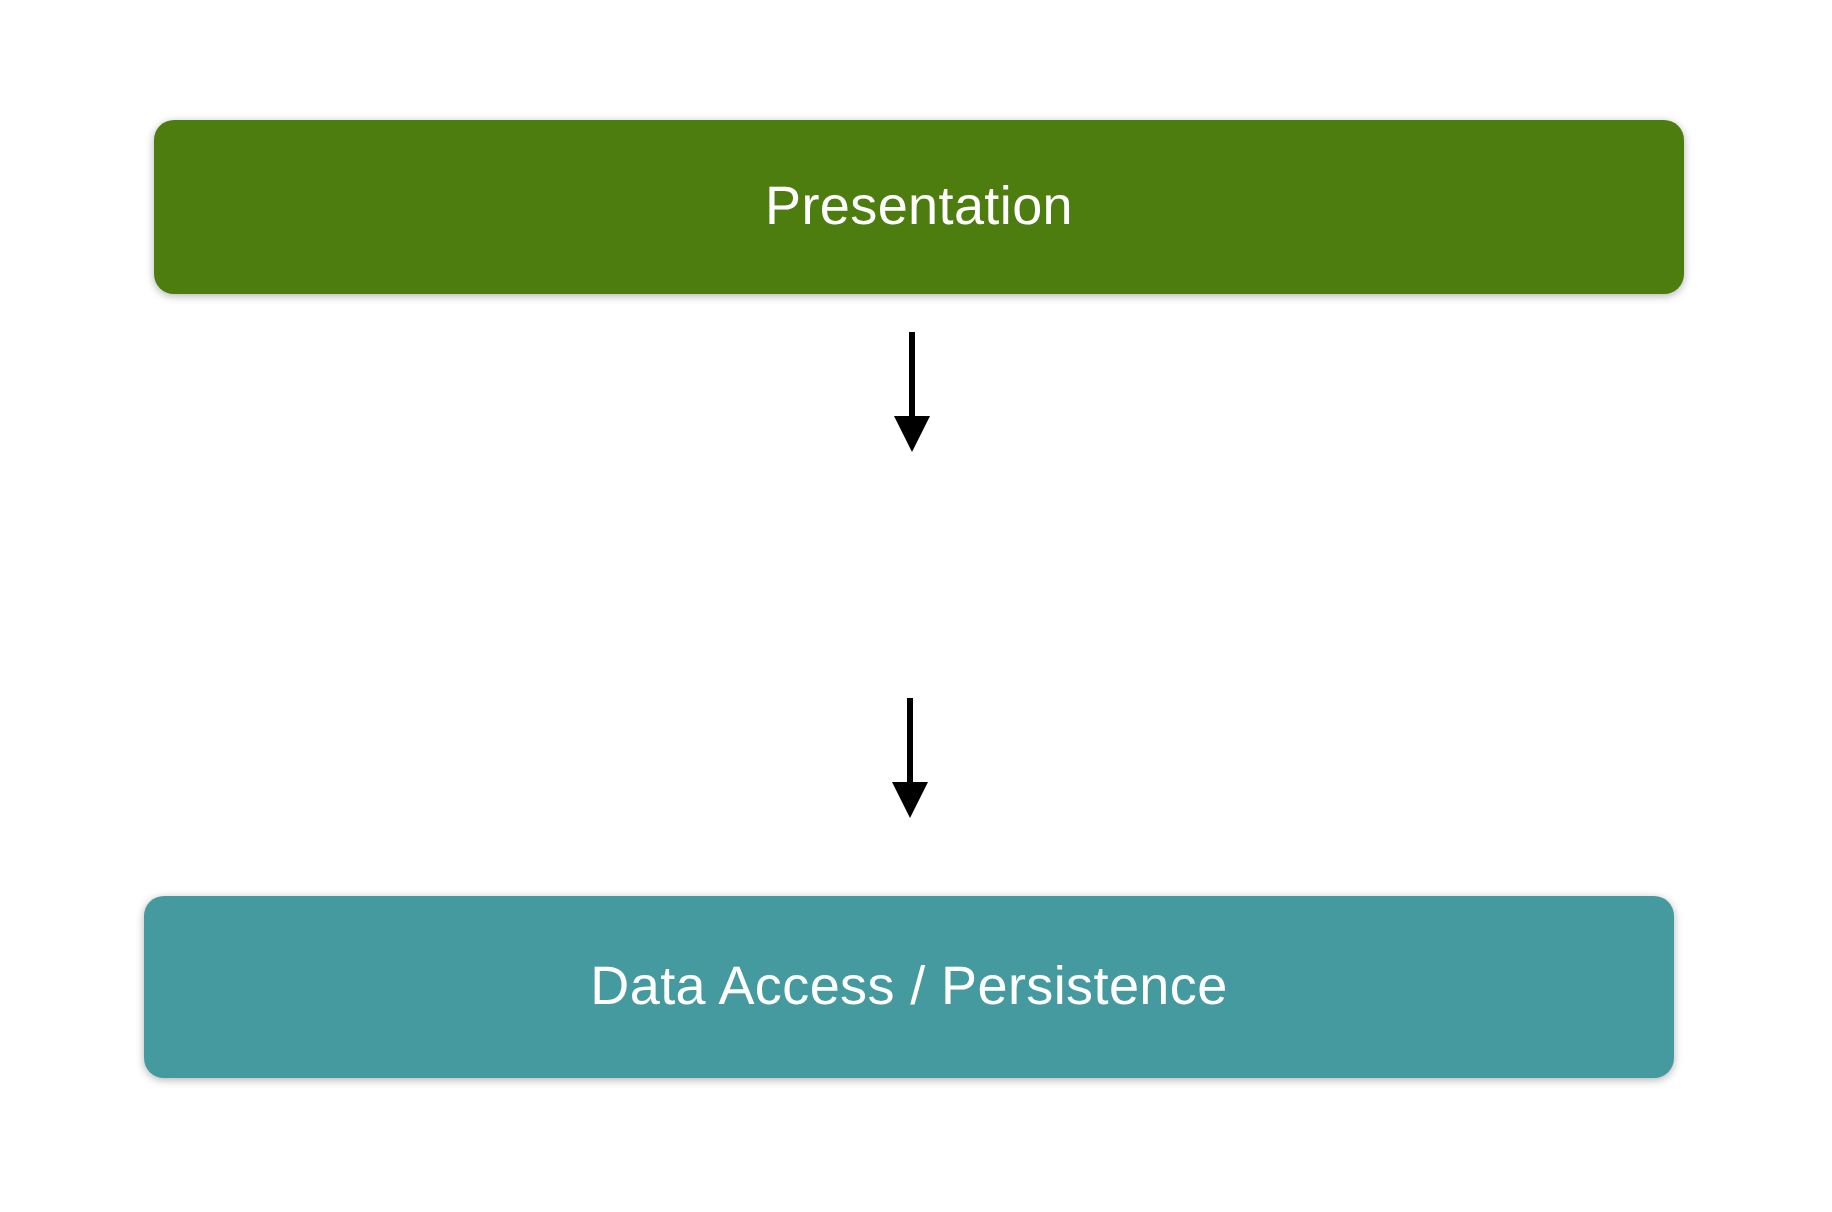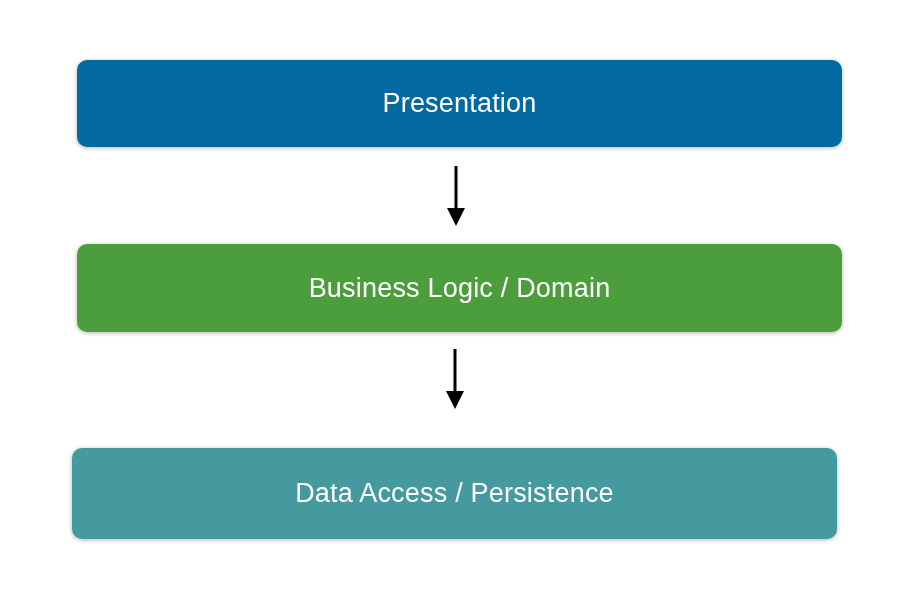--- a/index.html
+++ b/index.html
@@ -62,34 +62,31 @@
   .arrow-2 {
     left: 443px;
     top: 347px;
   }
 </style>
 </head>
 <body>
 
 <div class="canvas">
 
-  <div class="layer-box box-presentation" style="background-color: #0369a1;">
+  <div class="layer-box box-presentation" style="background-color: #4d7c0f;">
     <span class="layer-label">Presentation</span>
   </div>
 
   <svg class="down-arrow arrow-1" viewBox="0 0 24 64">
     <g>
       <line x1="12" y1="2" x2="12" y2="46" stroke="#000000" stroke-width="3"></line>
       <polygon points="12,62 3,44 21,44" fill="#000000"></polygon>
     </g>
   </svg>
 
-  <div class="layer-box box-business" style="background-color: rgb(76, 158, 61);">
-    <span class="layer-label">Business Logic / Domain</span>
-  </div>
 
   <svg class="down-arrow arrow-2" viewBox="0 0 24 64">
     <g>
       <line x1="12" y1="2" x2="12" y2="46" stroke="#000000" stroke-width="3"></line>
       <polygon points="12,62 3,44 21,44" fill="#000000"></polygon>
     </g>
   </svg>
 
   <div class="layer-box box-data" style="background-color: rgb(68, 154, 158); margin-top: 24px;">
     <span class="layer-label">Data Access / Persistence</span>

